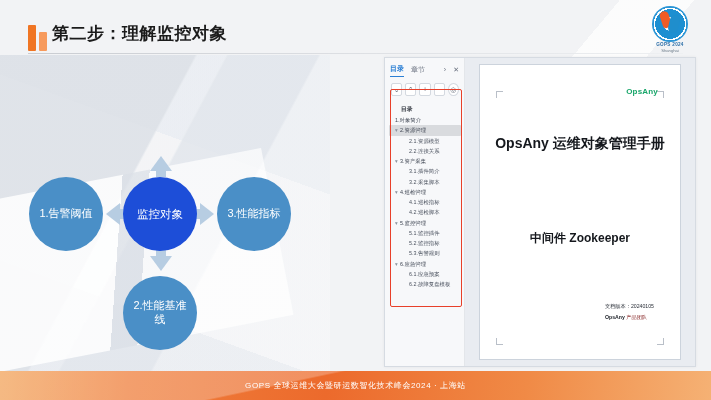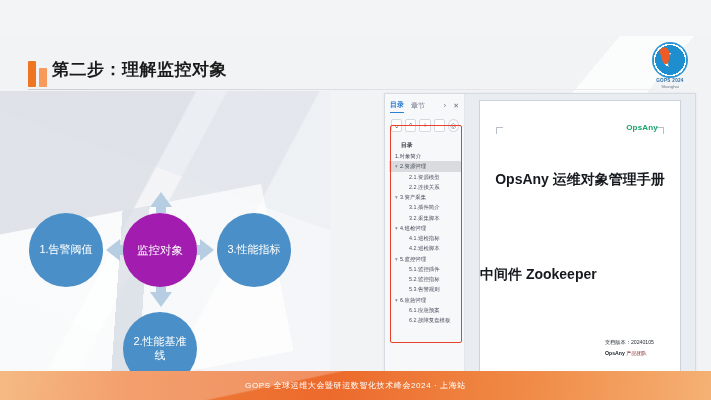--- a/index.html
+++ b/index.html
@@ -1,21 +1,21 @@
 <!DOCTYPE html>
 <html><head>
 <meta charset="utf-8">
 <style>
   html,body{margin:0;padding:0;}
   body{
     width:711px;height:400px;overflow:hidden;position:relative;
     font-family:"Liberation Sans","DejaVu Sans",sans-serif;
     background:#f3f4f6;
   }
-  .slide{position:absolute;inset:0;background:#f2f3f5;overflow:hidden;margin-top:36px;}
+  .slide{position:absolute;inset:0;background:#f2f3f5;overflow:hidden;}
 
   
   .bg-photo{
     position:absolute;left:0;top:55px;width:330px;height:345px;
     background:
       linear-gradient(118deg, rgba(222,226,232,.95) 0 38%, rgba(243,244,246,.2) 38.5% 44%, rgba(226,230,236,.85) 44.5% 62%, rgba(246,247,249,.35) 62.5% 100%),
       linear-gradient(200deg, rgba(232,236,241,.9) 0 30%, rgba(247,248,250,.4) 30% 70%, rgba(228,232,238,.8) 70% 100%);
     filter:blur(.3px);
   }
   .bg-photo:after{
@@ -54,21 +54,21 @@
   .logo-t1{font-size:4.6px;color:#2b6ea8;font-weight:bold;letter-spacing:.3px;line-height:6px;}
   .logo-t2{font-size:4.2px;color:#6b7a88;line-height:6px;}
 
   
   .diagram{position:absolute;left:10px;top:78px;width:320px;height:270px;}
   .circle{position:absolute;border-radius:50%;background:#4a8fc7;color:#fff;display:flex;
     align-items:center;justify-content:center;text-align:center;line-height:1.25;
     font-size:11px;padding:6px;box-sizing:border-box;}
   .c-top{left:113px;top:0px;width:74px;height:74px;}
   .c-left{left:19px;top:99px;width:74px;height:74px;}
-  .c-center{left:113px;top:99px;width:74px;height:74px;background:#a21caf;font-size:11.5px;text-align:center;}
+  .c-center{left:113px;top:99px;width:74px;height:74px;background:#1d4ed8;font-size:11.5px;text-align:center;}
   .c-right{left:207px;top:99px;width:74px;height:74px;}
   .c-bottom{left:113px;top:198px;width:74px;height:74px;}
   .arrow{position:absolute;width:0;height:0;}
   .ar-up{left:140px;top:78px;border-left:11px solid transparent;border-right:11px solid transparent;border-bottom:15px solid #b7cde2;}
   .ar-up:after{content:"";position:absolute;left:-5px;top:15px;width:10px;height:6px;background:#b7cde2;}
   .ar-down{left:140px;top:178px;border-left:11px solid transparent;border-right:11px solid transparent;border-top:15px solid #b7cde2;}
   .ar-down:before{content:"";position:absolute;left:-5px;top:-21px;width:10px;height:6px;background:#b7cde2;}
   .ar-left{left:96px;top:125px;border-top:11px solid transparent;border-bottom:11px solid transparent;border-right:14px solid #b7cde2;}
   .ar-left:after{content:"";position:absolute;left:14px;top:-5px;width:6px;height:10px;background:#b7cde2;}
   .ar-right{left:190px;top:125px;border-top:11px solid transparent;border-bottom:11px solid transparent;border-left:14px solid #b7cde2;}
@@ -98,21 +98,21 @@
 
   .app-right{position:absolute;left:80px;top:0;right:0;bottom:0;background:#e9ecf1;padding:6px 14px;box-sizing:border-box;}
   .page{position:relative;width:100%;height:100%;background:#fff;border:1px solid #ccd3dc;box-sizing:border-box;}
   .page .corner{position:absolute;width:6px;height:6px;border-color:#b9bfc8;border-style:solid;}
   .page .c-tl{left:16px;top:26px;border-width:1px 0 0 1px;}
   .page .c-tr{right:16px;top:26px;border-width:1px 1px 0 0;}
   .page .c-bl{left:16px;bottom:14px;border-width:0 0 1px 1px;}
   .page .c-br{right:16px;bottom:14px;border-width:0 1px 1px 0;}
   .opsany-logo{position:absolute;right:22px;top:22px;font-size:8px;font-weight:bold;color:#18a66a;letter-spacing:.2px;}
   .doc-title{position:absolute;left:0;right:0;top:70px;text-align:center;font-size:14px;font-weight:bold;color:#15181d;}
-  .doc-sub{position:absolute;left:0;right:0;top:165px;font-size:14px;font-weight:bold;color:#15181d;}
+  .doc-sub{position:absolute;left:0;right:0;top:165px;text-align:center;font-size:12px;font-weight:bold;color:#15181d;}
   .doc-meta{position:absolute;right:26px;bottom:36px;text-align:left;font-size:5.2px;color:#2a2f38;line-height:2.1;}
   .doc-meta .team{color:#8a2b2b;}
   .doc-meta .team b{color:#1b1f26;}
 
   
   .footer{position:absolute;left:0;bottom:0;width:100%;height:29px;
     background:linear-gradient(95deg,#f2a35a 0%,#ef7f3c 18%,#ec6a2c 46%,#f08a46 74%,#f5b174 100%);
     overflow:hidden;}
   .footer:after{content:"";position:absolute;left:0;top:0;width:100%;height:100%;
     background:linear-gradient(168deg,rgba(255,255,255,.25) 0 40%,rgba(255,255,255,0) 41% 100%);}

